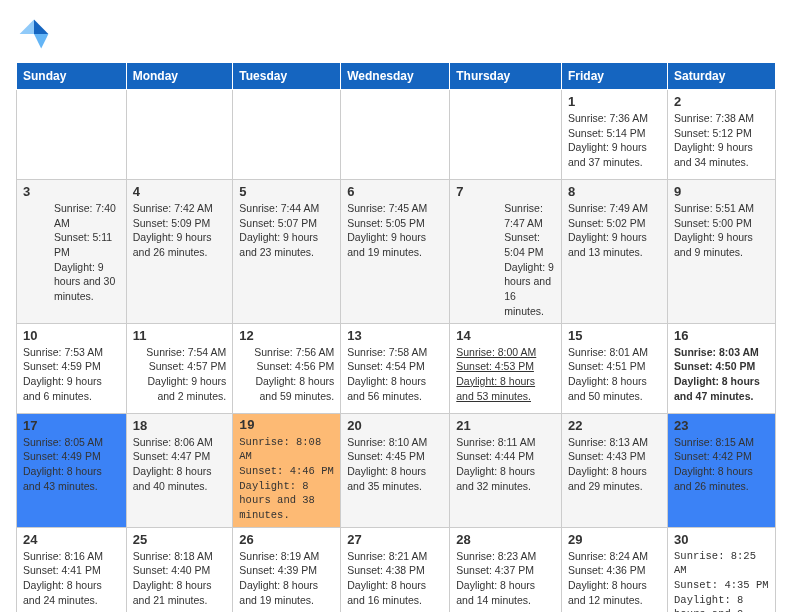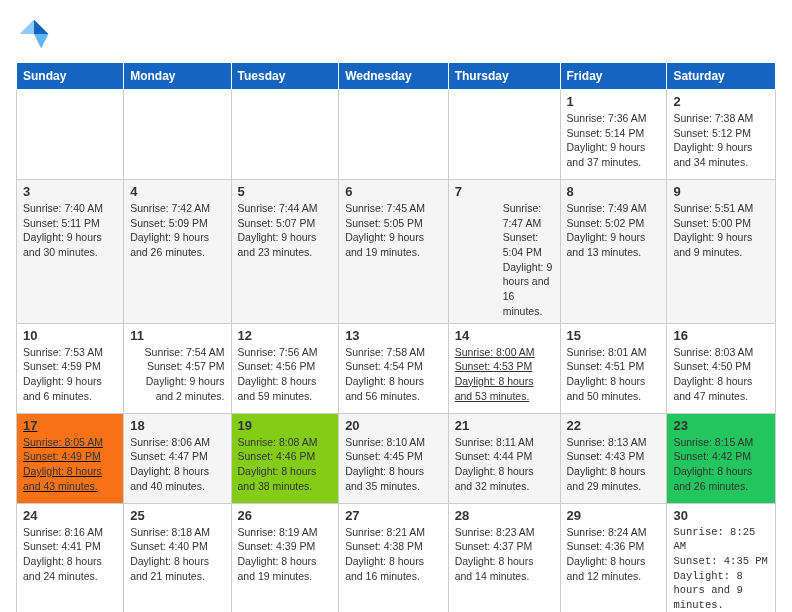--- a/index.html
+++ b/index.html
@@ -138,21 +138,21 @@
         <td>
           <span class="day-number">2</span>
           <div class="day-info" style="white-space: pre-line;">Sunrise: 7:38 AM
 Sunset: 5:12 PM
 Daylight: 9 hours and 34 minutes.</div>
         </td>
       </tr>
       <tr>
         <td style="background: rgb(245, 245, 245);">
           <span class="day-number">3</span>
-          <div class="day-info" style="white-space: pre-line;">Sunrise: 7:40 AM
+          <div class="day-info" style="white-space: pre-line; margin-left: 31px;">Sunrise: 7:40 AM
 Sunset: 5:11 PM
 Daylight: 9 hours and 30 minutes.</div>
         </td>
         <td style="background: rgb(245, 245, 245);">
           <span class="day-number">4</span>
           <div class="day-info" style="white-space: pre-line;">Sunrise: 7:42 AM
 Sunset: 5:09 PM
 Daylight: 9 hours and 26 minutes.</div>
         </td>
         <td style="background: rgb(245, 245, 245);">
@@ -194,21 +194,21 @@
 Daylight: 9 hours and 6 minutes.</div>
         </td>
         <td>
           <span class="day-number">11</span>
           <div class="day-info" style="white-space: pre-line; text-align: right;">Sunrise: 7:54 AM
 Sunset: 4:57 PM
 Daylight: 9 hours and 2 minutes.</div>
         </td>
         <td>
           <span class="day-number">12</span>
-          <div class="day-info" style="white-space: pre-line;">Sunrise: 7:56 AM
+          <div class="day-info" style="white-space: pre-line; text-align: right;">Sunrise: 7:56 AM
 Sunset: 4:56 PM
 Daylight: 8 hours and 59 minutes.</div>
         </td>
         <td>
           <span class="day-number">13</span>
           <div class="day-info" style="white-space: pre-line;">Sunrise: 7:58 AM
 Sunset: 4:54 PM
 Daylight: 8 hours and 56 minutes.</div>
         </td>
         <td>
@@ -218,39 +218,39 @@
 Daylight: 8 hours and 53 minutes.</div>
         </td>
         <td>
           <span class="day-number">15</span>
           <div class="day-info" style="white-space: pre-line;">Sunrise: 8:01 AM
 Sunset: 4:51 PM
 Daylight: 8 hours and 50 minutes.</div>
         </td>
         <td>
           <span class="day-number">16</span>
-          <div class="day-info" style="white-space: pre-line;">Sunrise: 8:03 AM
+          <div class="day-info" style="white-space: pre-line; font-weight: bold;">Sunrise: 8:03 AM
 Sunset: 4:50 PM
 Daylight: 8 hours and 47 minutes.</div>
         </td>
       </tr>
       <tr>
-        <td style="background: #f97316; text-decoration: underline;">
+        <td style="background: #3b82f6;">
           <span class="day-number">17</span>
           <div class="day-info" style="white-space: pre-line;">Sunrise: 8:05 AM
 Sunset: 4:49 PM
 Daylight: 8 hours and 43 minutes.</div>
         </td>
         <td style="background: rgb(245, 245, 245);">
           <span class="day-number">18</span>
           <div class="day-info" style="white-space: pre-line;">Sunrise: 8:06 AM
 Sunset: 4:47 PM
 Daylight: 8 hours and 40 minutes.</div>
         </td>
-        <td style="background: #84cc16;">
+        <td style="background: #fdba74; font-family: Liberation Mono, monospace;">
           <span class="day-number">19</span>
           <div class="day-info" style="white-space: pre-line;">Sunrise: 8:08 AM
 Sunset: 4:46 PM
 Daylight: 8 hours and 38 minutes.</div>
         </td>
         <td style="background: rgb(245, 245, 245); margin-left: 24px;">
           <span class="day-number">20</span>
           <div class="day-info" style="white-space: pre-line;">Sunrise: 8:10 AM
 Sunset: 4:45 PM
 Daylight: 8 hours and 35 minutes.</div>
@@ -260,21 +260,21 @@
           <div class="day-info" style="white-space: pre-line;">Sunrise: 8:11 AM
 Sunset: 4:44 PM
 Daylight: 8 hours and 32 minutes.</div>
         </td>
         <td style="background: rgb(245, 245, 245);">
           <span class="day-number">22</span>
           <div class="day-info" style="white-space: pre-line;">Sunrise: 8:13 AM
 Sunset: 4:43 PM
 Daylight: 8 hours and 29 minutes.</div>
         </td>
-        <td style="background: #22c55e;">
+        <td style="background: #3b82f6;">
           <span class="day-number">23</span>
           <div class="day-info" style="white-space: pre-line;">Sunrise: 8:15 AM
 Sunset: 4:42 PM
 Daylight: 8 hours and 26 minutes.</div>
         </td>
       </tr>
       <tr>
         <td>
           <span class="day-number">24</span>
           <div class="day-info" style="white-space: pre-line;">Sunrise: 8:16 AM

